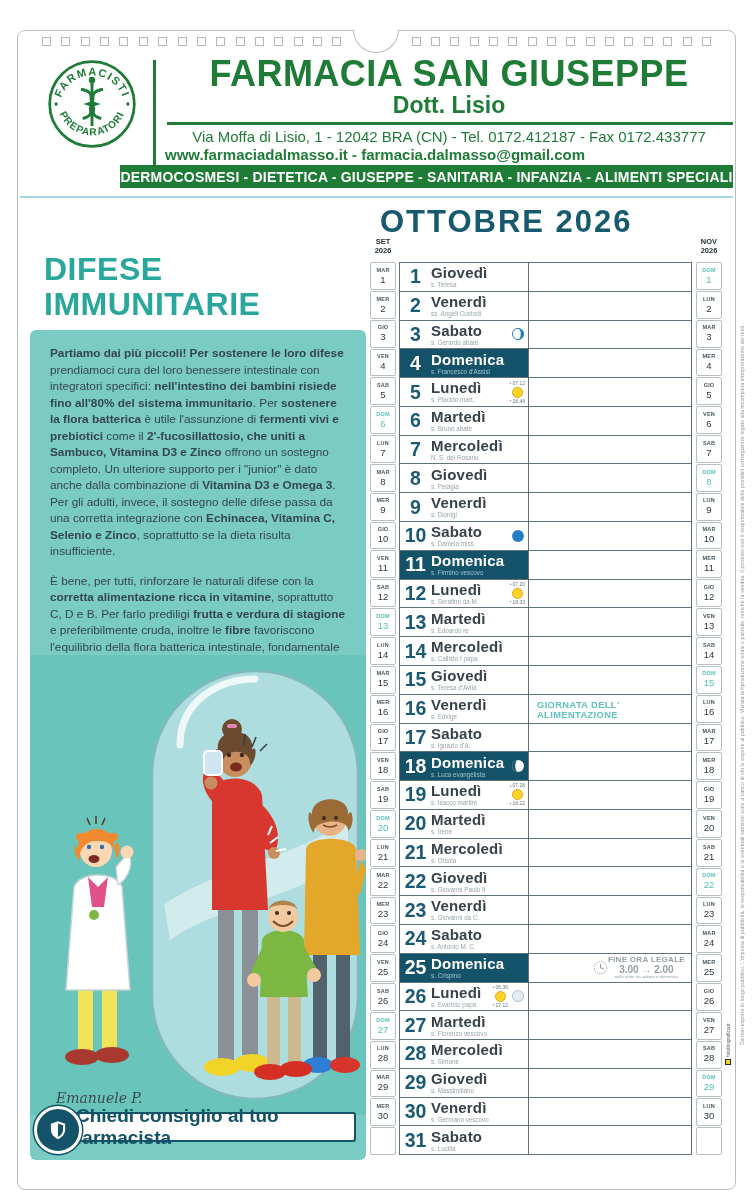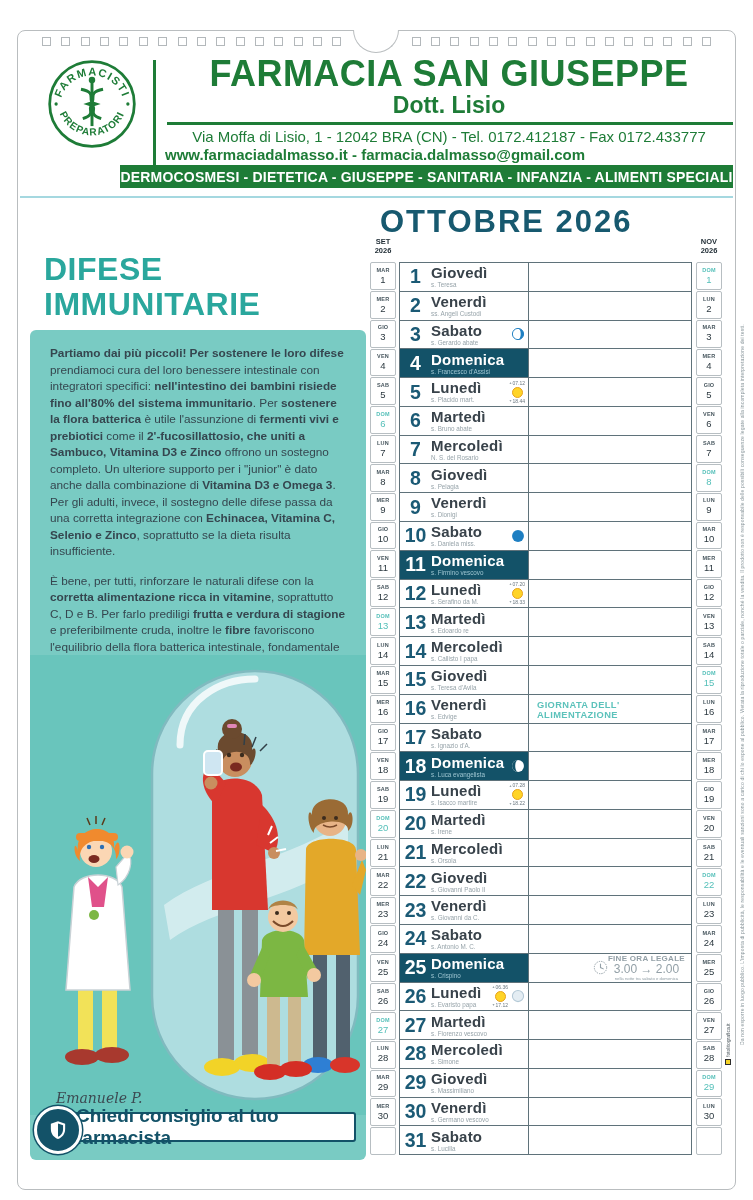--- a/index.html
+++ b/index.html
@@ -72,21 +72,21 @@
   .icons{margin-left:auto;margin-right:3px;display:flex;align-items:center;gap:3px}
   .sun-group{display:flex;flex-direction:column;align-items:center;line-height:1}
   .sun-time{font-size:5px;color:#6b7880;display:flex;align-items:center;gap:1px}
   .sun-time .ar{font-size:4px;color:#9aa6ab}
   .sun-dot{width:11px;height:11px;border-radius:50%;background:#ffd427;border:1.5px solid #e8a21a;margin:1px 0}
   .cal-right{flex:1;position:relative}
   .note{position:absolute;left:8px;bottom:3px;color:#5cc2bb;font-size:9.3px;font-weight:700;letter-spacing:.4px}
   .special{position:absolute;right:6px;top:50%;transform:translateY(-50%);display:flex;align-items:center;gap:0;color:#93a0a7}
   .special .tx{text-align:center;line-height:1.15}
   .sp-title{font-size:8px;font-weight:800;letter-spacing:.3px}
-  .sp-time{font-size:12px;font-weight:400}
+  .sp-time{font-size:10px;font-weight:700}
   .sp-sub{font-size:4.3px}
 
   .side-text{left:739px;top:1045px;transform:rotate(-90deg);transform-origin:0 0;
              font-size:5px;color:#8a979c;white-space:nowrap;letter-spacing:.15px}
   .printer{left:725px;top:1065px;transform:rotate(-90deg);transform-origin:0 0;
            display:flex;align-items:center;gap:2px;font-size:5px;color:#4a565c;white-space:nowrap}
   .printer .mark{width:6px;height:6px;background:#f5d327;border:1px solid #2c2c2c;display:inline-block}
 </style>
 </head>
 <body>

